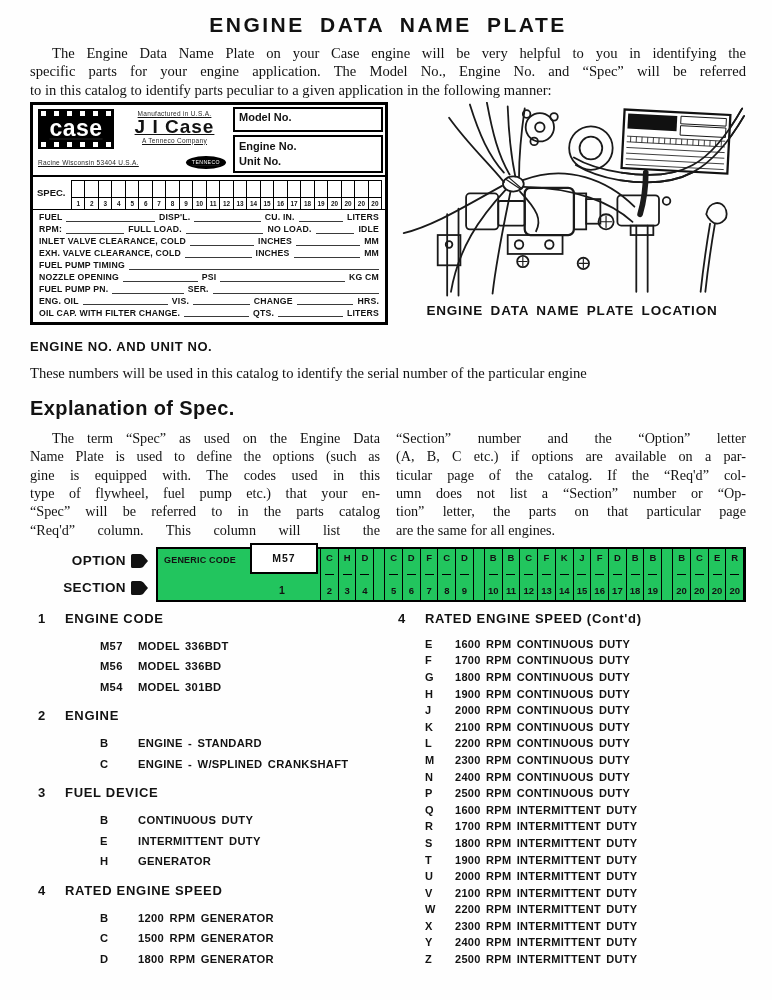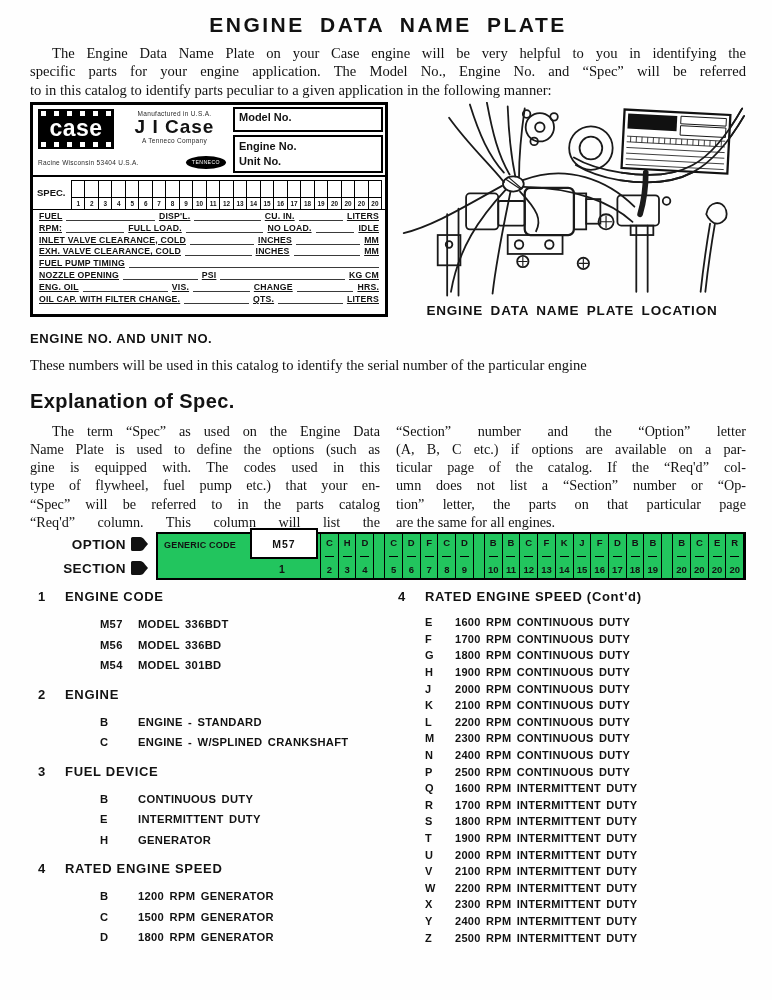--- a/index.html
+++ b/index.html
@@ -15,21 +15,21 @@
   .para.jall .line:last-child{text-align-last:justify;}
   .indent-first .line:first-child{text-indent:22px;}
   h2.sub{font:bold 13px/1 "Liberation Sans",sans-serif;letter-spacing:.6px;margin:15px 0 0;}
   h2.big{font:bold 20px/1 "Liberation Sans",sans-serif;letter-spacing:.4px;margin:16px 0 11px;}
   .two-col{display:flex;gap:16px;}
   .two-col .col{flex:1;font-size:14.2px;line-height:18.3px;}
   
   .figure-row{display:flex;gap:10px;margin:3px 0 0;}
   .plate{width:358px;box-sizing:border-box;border:3px solid #000;background:#fff;flex:none;}
   .plate-header{display:flex;border-bottom:2px solid #000;height:70px;}
-  .plate-brand{flex:1;padding:4px 3px 2px 5px;}
+  .plate-brand{flex:1;padding:4px 3px 2px 5px;text-decoration:underline;}
   .brand-row{display:flex;gap:5px;}
   .case-logo{width:76px;height:40px;background:#000;color:#fff;position:relative;flex:none;
              display:flex;align-items:center;justify-content:center;
              font:bold 23px/1 "Liberation Sans",sans-serif;letter-spacing:.5px;}
   .case-logo::before,.case-logo::after{content:"";position:absolute;left:3px;right:3px;height:5px;
              background:repeating-linear-gradient(90deg,#fff 0 5px,transparent 5px 13px);}
   .case-logo::before{top:2px;} .case-logo::after{bottom:2px;}
   .brand-text{flex:1;text-align:center;padding-top:1px;}
   .tiny{font-size:6.5px;letter-spacing:.3px;color:#2a2a2a;}
   .jicase{font:bold 19px/1.05 "Liberation Sans",sans-serif;letter-spacing:1px;}
@@ -44,29 +44,29 @@
   .spec-section{display:flex;align-items:stretch;border-bottom:1px solid #000;}
   .spec-label{width:34px;flex:none;font:bold 9.5px/1 "Liberation Sans",sans-serif;
               display:flex;align-items:center;padding-left:4px;}
   .spec-grid{flex:1;display:flex;margin:3px 3px 0 0;border:1px solid #000;border-bottom:none;}
   .spec-col{flex:1;display:flex;flex-direction:column;border-left:1px solid #000;}
   .spec-col:first-child{border-left:none;}
   .spec-box{height:16px;border-bottom:1px solid #000;}
   .spec-num{height:11px;font-size:6.4px;line-height:11px;text-align:center;font-weight:bold;}
   
   .plate-rows{padding:2px 4px 3px;}
-  .plate-row{display:flex;align-items:flex-start;height:11.9px;
-             font:bold 8.7px/1 "Liberation Sans",sans-serif;letter-spacing:.2px;text-decoration:underline;}
+  .plate-row{display:flex;align-items:center;height:11.9px;
+             font:bold 8.7px/1 "Liberation Sans",sans-serif;letter-spacing:.2px;}
   .pl{white-space:nowrap;padding:0 2px;}
   .pb{border-bottom:1px solid #3a3a3a;height:8px;min-width:10px;margin:0 2px;flex-grow:1;}
   
   .illus-wrap{flex:1;display:flex;flex-direction:column;align-items:center;}
   .illus-caption{font:bold 13.5px/1 "Liberation Sans",sans-serif;letter-spacing:.8px;word-spacing:3px;margin-top:4px;}
   
-  .option-figure{display:flex;align-items:stretch;margin:1px 0 6px;height:48px;}
+  .option-figure{display:flex;align-items:stretch;margin:8px 0 6px;height:55px;}
   .opt-labels{width:126px;flex:none;display:flex;flex-direction:column;justify-content:space-around;padding-right:8px;box-sizing:border-box;}
   .opt-label{display:flex;align-items:center;justify-content:flex-end;gap:5px;
              font:bold 13.5px/1 "Liberation Sans",sans-serif;letter-spacing:.4px;}
   .opt-table{flex:1;border:2px solid #000;background:#22c55e;display:flex;position:relative;}
   .generic-cell{width:162px;flex:none;position:relative;}
   .gc-label{position:absolute;top:7px;left:6px;font:bold 9px/1 "Liberation Sans",sans-serif;letter-spacing:.2px;}
   .gc-box{position:absolute;top:-6px;left:92px;width:64px;height:27px;border:2px solid #000;background:#fff;
           display:flex;align-items:center;justify-content:center;font:bold 10.5px "Liberation Sans",sans-serif;letter-spacing:1px;}
   .gc-section{position:absolute;bottom:4px;left:92px;width:64px;text-align:center;
           font:bold 10.5px/1 "Liberation Sans",sans-serif;}
@@ -273,20 +273,26 @@
             <span class="pb" style="flex-grow: 10;"></span>
           </div>
           <div class="plate-row">
             <span class="pl">NOZZLE OPENING</span>
             <span class="pb" style="flex-grow: 3;"></span>
             <span class="pl">PSI</span>
             <span class="pb" style="flex-grow: 5;"></span>
             <span class="pl">KG CM</span>
           </div>
           <div class="plate-row">
+            <span class="pl">FUEL PUMP PN.</span>
+            <span class="pb" style="flex-grow: 3;"></span>
+            <span class="pl">SER.</span>
+            <span class="pb" style="flex-grow: 7;"></span>
+          </div>
+          <div class="plate-row">
             <span class="pl">ENG. OIL</span>
             <span class="pb" style="flex-grow: 3;"></span>
             <span class="pl">VIS.</span>
             <span class="pb" style="flex-grow: 2;"></span>
             <span class="pl">CHANGE</span>
             <span class="pb" style="flex-grow: 2;"></span>
             <span class="pl">HRS.</span>
           </div>
           <div class="plate-row">
             <span class="pl">OIL CAP. WITH FILTER CHANGE.</span>

